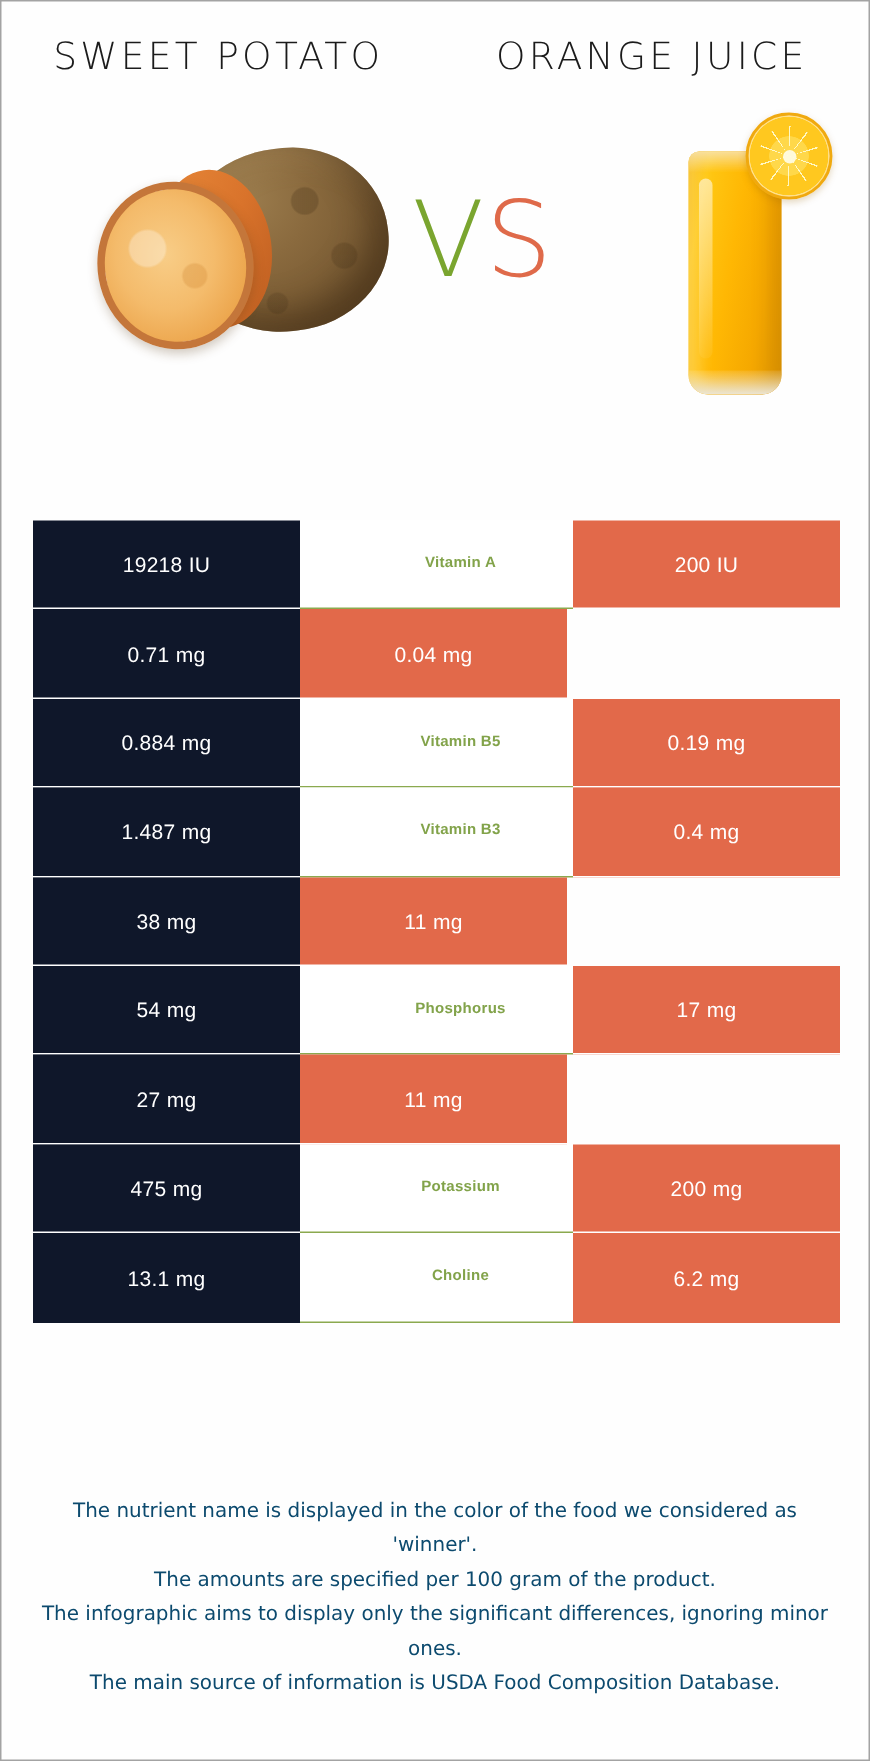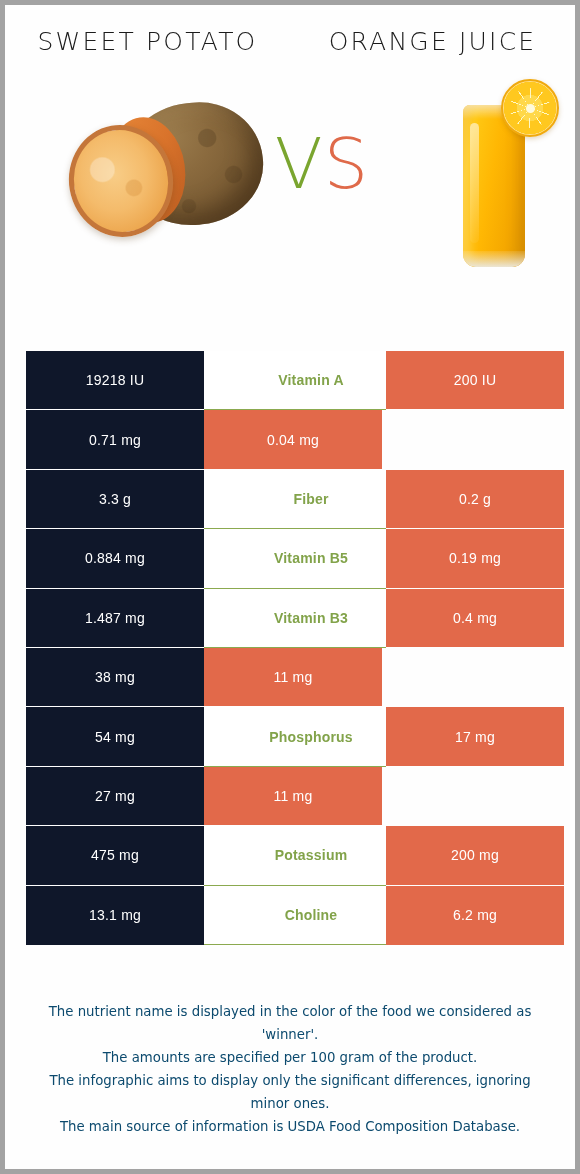--- a/index.html
+++ b/index.html
@@ -10,21 +10,21 @@
     height:1174px;
     background:#ffffff;
     font-family:"Liberation Sans", sans-serif;
   }
 
   #page {
     position:relative;
     width:580px;
     height:1174px;
     background:#fefefe;
-    border:5px solid #a3a3a3;
+    border:1px solid #a3a3a3;
     overflow:hidden;
   }
 
   
   .header {
     display:flex;
     width:100%;
     padding-top:22px;
   }
   .head-col {
@@ -238,21 +238,21 @@
     font-weight:400;
   }
   .cell-left  { background:#0f172a; border-bottom:1.6px solid #ffffff; }
   .cell-right { background:#e2694a; border-bottom:1.6px solid #ffffff; }
 
   .cell-mid {
     flex:1 1 auto;
     background:#ffffff;
     color:#82a34a;
     font-weight:700;
-    font-size:14px;
+    font-size:10px;
     border-bottom:1.2px solid #8ba94f;
     padding-left:32px;
   }
   .row:last-child .cell-left,
   .row:last-child .cell-right { border-bottom:none; }
   .row:last-child .cell-mid   { border-bottom:1.2px solid #8ba94f; }
 
   
   .win-green  { color:#82a34a; }
 
@@ -311,25 +311,20 @@
       <div class="cell cell-left">19218 IU</div>
       <div class="cell cell-mid win-green">Vitamin A</div>
       <div class="cell cell-right">200 IU</div>
     </div>
 
     <div class="row">
       <div class="cell cell-left">0.71 mg</div>
       <div class="cell cell-right">0.04 mg</div>
     </div>
 
-    <div class="row">
-      <div class="cell cell-left">3.3 g</div>
-      <div class="cell cell-mid win-green">Fiber</div>
-      <div class="cell cell-right">0.2 g</div>
-    </div>
 
     <div class="row">
       <div class="cell cell-left">0.884 mg</div>
       <div class="cell cell-mid win-green">Vitamin B5</div>
       <div class="cell cell-right">0.19 mg</div>
     </div>
 
     <div class="row">
       <div class="cell cell-left">1.487 mg</div>
       <div class="cell cell-mid win-green">Vitamin B3</div>

